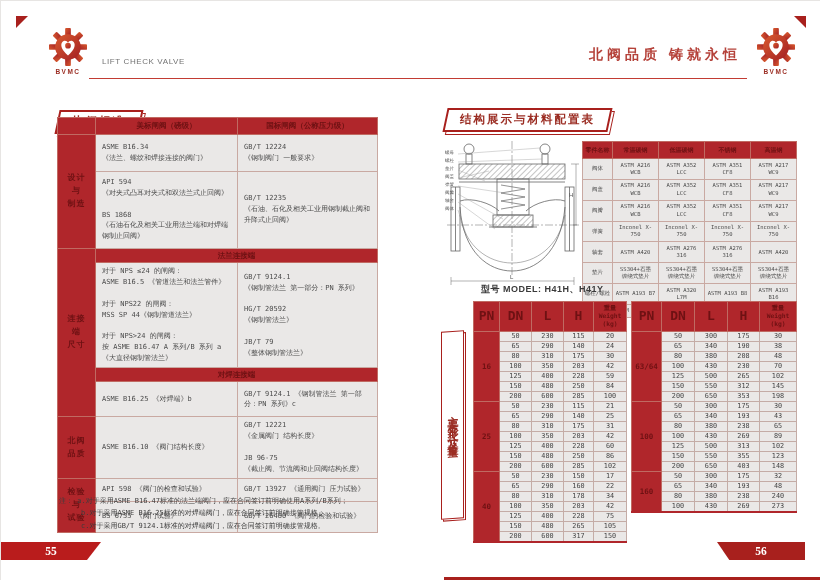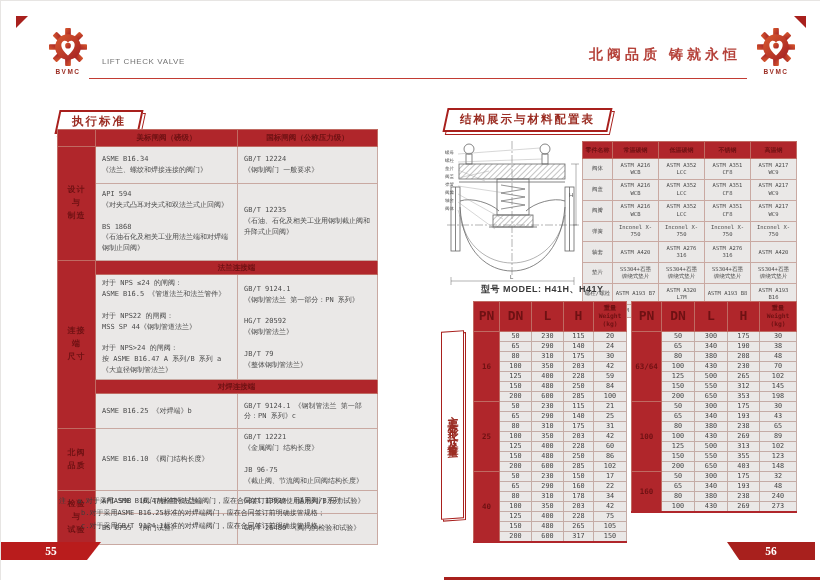--- a/index.html
+++ b/index.html
@@ -23,21 +23,21 @@
 
   
   .badge{background:#fff;border:2px solid #a8201d;padding:2px 13px 3px;font-size:11.5px;font-weight:bold;
          color:#9b2d23;letter-spacing:2px;transform:skewX(-12deg);
          box-shadow:3px 3px 0 -1px #fff,3px 3px 0 0 #a8201d;}
   .badge>span{display:inline-block;transform:skewX(12deg);}
   .badge-exec{left:56px;top:109px;}
   .badge-struct{left:444px;top:107px;}
 
   
-  .std-table{left:56px;top:128px;width:320px;border-collapse:collapse;table-layout:fixed;
+  .std-table{left:56px;top:116px;width:320px;border-collapse:collapse;table-layout:fixed;
              font-family:"DejaVu Sans Mono","DejaVu Sans",monospace;border-radius:24px;}
   .std-table td,.std-table th{border:1px solid #c9a9a2;background:#eae8e7;color:#4b4b4b;
              font-size:7px;line-height:1.55;padding:3px 6px;white-space:pre-line;vertical-align:middle;font-weight:normal;}
   .std-table .red{background:#b0262b;color:#6e1113;font-weight:bold;text-align:center;border-color:#c06a62;}
   .std-table .grp{font-size:8px;letter-spacing:1px;line-height:1.6;}
   .std-table .band{font-size:7.5px;padding:1px;}
   .std-table thead th{font-size:7.5px;padding:2px;}
   .r1 td{height:30px;margin-left:28px;} .r2 td{height:70px;} .r3 td{height:84px;} .r4 td{height:28px;}
   .r5 td{height:52px;} .r6 td{height:16px;} .r7 td{height:24px;}
 
@@ -74,21 +74,21 @@
              padding:2px 0;line-height:1.3;white-space:pre-line;}
   .dim-table td{height:9px;background:#eae8e7;border:1px solid #c4aca6;font-size:6.8px;color:#444;
              text-align:center;padding:0;}
   .dim-table td.pn{background:#b0262b;color:#6e1113;font-weight:bold;font-size:7.5px;border-color:#c06a62;}
 
   
   .flag-left{left:0;top:541px;width:100px;height:18px;background:#b91c1c;
              clip-path:polygon(0 0,100% 0,86% 100%,0 100%);color:#fff;
              font-family:"Liberation Serif","DejaVu Serif",serif;font-weight:bold;font-size:11.5px;
              display:flex;align-items:center;justify-content:center;}
-  .flag-right{right:6px;top:541px;width:88px;height:18px;background:#a8201d;
+  .flag-right{right:16px;top:541px;width:88px;height:18px;background:#a8201d;
              clip-path:polygon(0 0,100% 0,100% 100%,14% 100%);color:#fff;
              font-family:"Liberation Serif","DejaVu Serif",serif;font-weight:bold;font-size:11.5px;
              display:flex;align-items:center;justify-content:center;}
   .bottom-strip{right:0;bottom:0;width:46%;height:4px;background:#a8201d;}
 </style>
 </head>
 <body>
 
 <div id="page">
 

